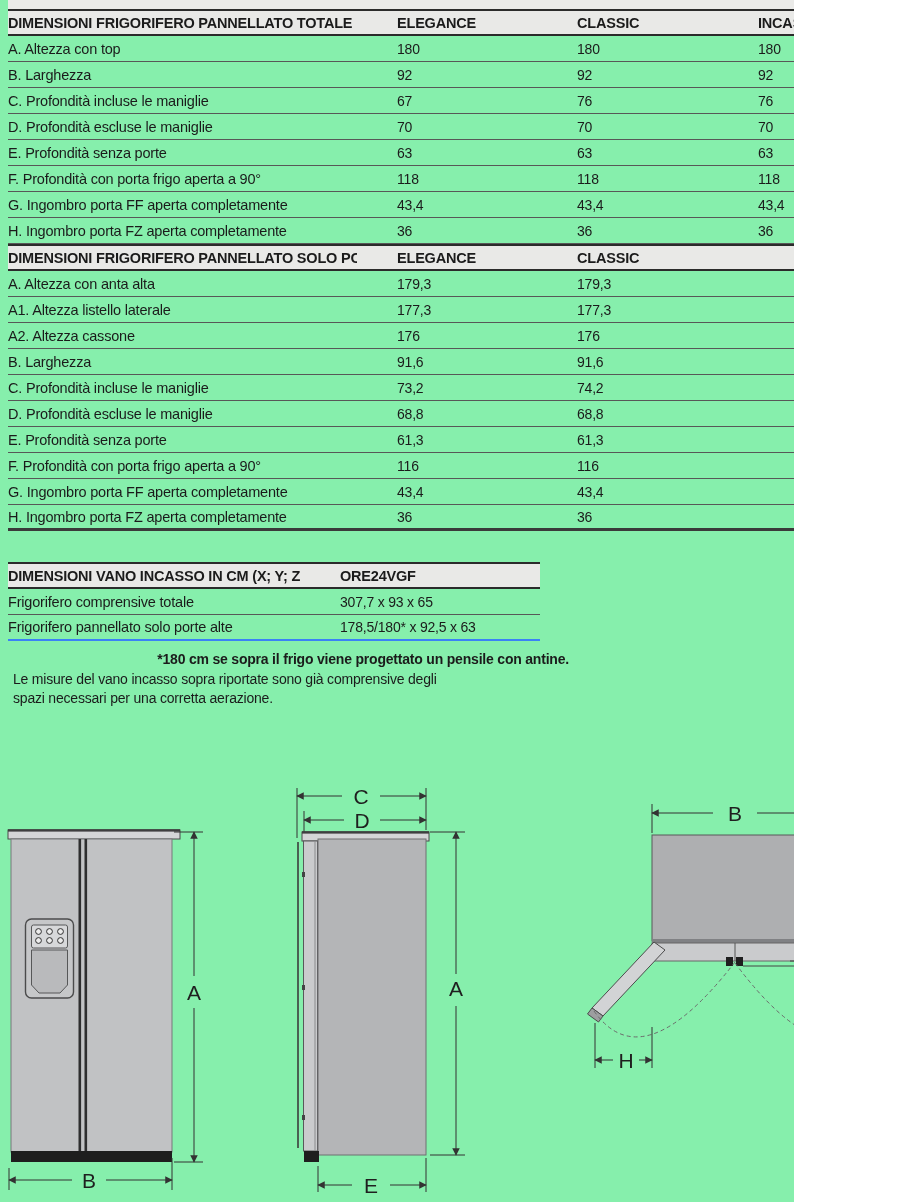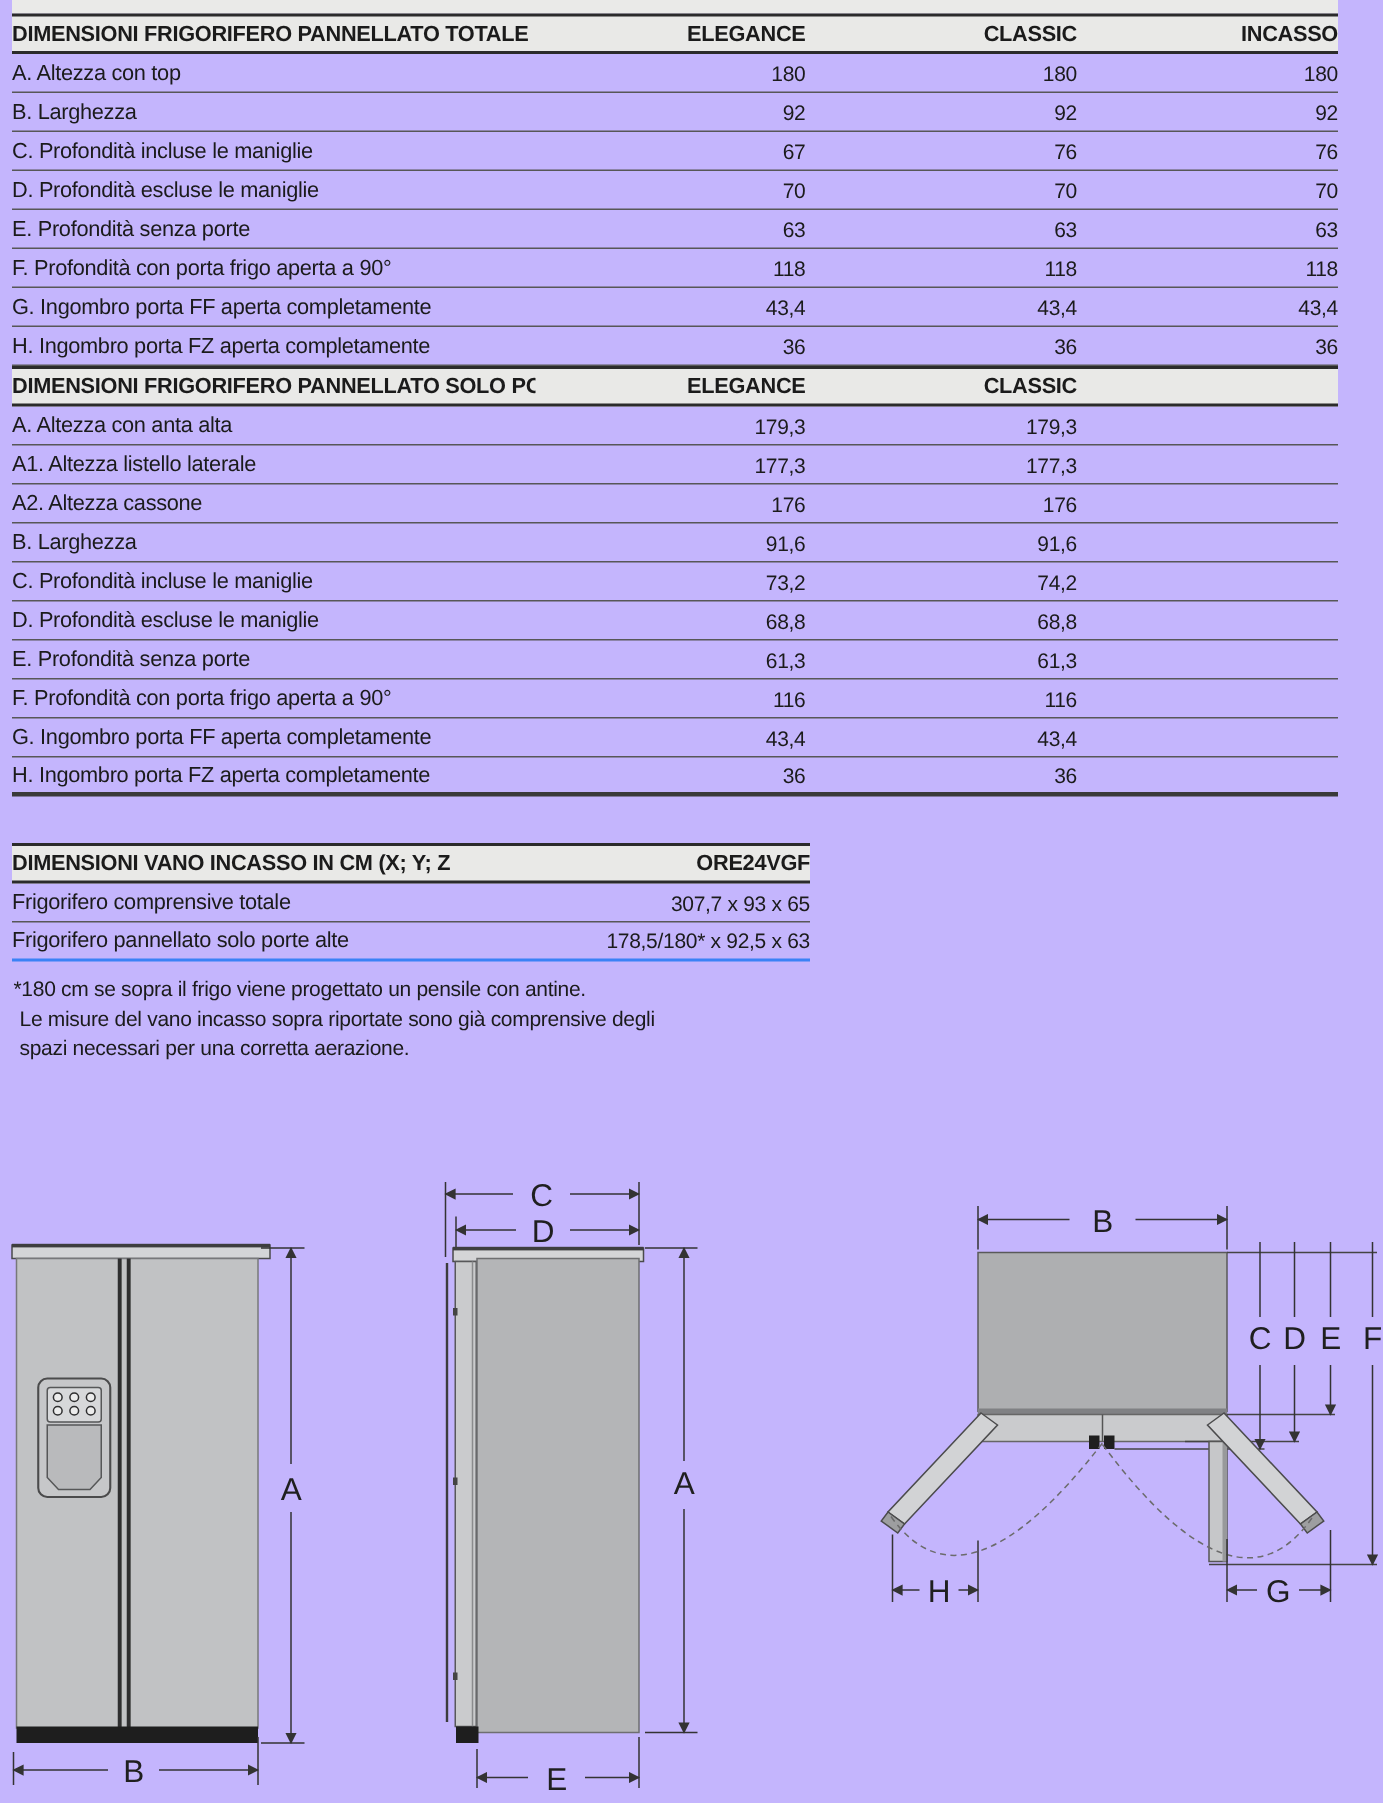--- a/index.html
+++ b/index.html
@@ -1,33 +1,33 @@
 <!DOCTYPE html>
 <html><head>
 <meta charset="utf-8">
 <style>
   html,body{margin:0;padding:0;background:#fff;}
-  #page{position:relative;width:922px;height:1202px;background:#c4b5fd;overflow:hidden;
+  #page{position:relative;width:794px;height:1202px;background:#86efac;overflow:hidden;
         font-family:"Liberation Sans","DejaVu Sans",sans-serif;color:#1b1b1b;letter-spacing:-0.2px;}
   .top-strip{position:absolute;left:8px;top:0;width:884px;height:9px;background:#eaeae8;}
   .dtable{position:absolute;left:8px;width:884px;font-size:14.5px;}
   .t-head{display:grid;grid-template-columns:349px 180px 181px 174px;background:#e9e9e7;
           border-top:2px solid #2b2b2b;border-bottom:2px solid #2b2b2b;height:27px;
           box-sizing:border-box;align-items:center;font-weight:bold;}
   .t-row{display:grid;grid-template-columns:349px 180px 181px 174px;height:26px;
          box-sizing:border-box;border-bottom:1px solid #575757;align-items:center;}
   .dtable.t2 .t-row:last-child{border-bottom:3px solid #3a3a3a;}
   .dtable.small{width:532px;}
   .dtable.small .t-head,.dtable.small .t-row{grid-template-columns:292px 240px;}
   .dtable.small .t-row:last-child{border-bottom:2px solid #3b82f6;}
   .cell{white-space:nowrap;overflow:hidden;}
-  .cell.col,.cell.val{text-align:right;}
+  .cell.col,.cell.val{text-align:left;margin-left:40px;}
   .cell.val{font-size:14px;}
   .footnotes{position:absolute;left:9px;top:650px;width:560px;font-size:14px;line-height:19.5px;}
-  .footnotes .fn1{font-weight:normal;}
+  .footnotes .fn1{font-weight:bold;text-align:right;}
   .footnotes .fn2,.footnotes .fn3{padding-left:4px;}
   #diagrams{position:absolute;left:0;top:780px;}
   text.dim{font-size:21px;fill:#1f1f1f;stroke:none;font-weight:500;}
 </style>
 </head>
 <body>
 
 <div id="page">
 
   <div class="top-strip"></div>

